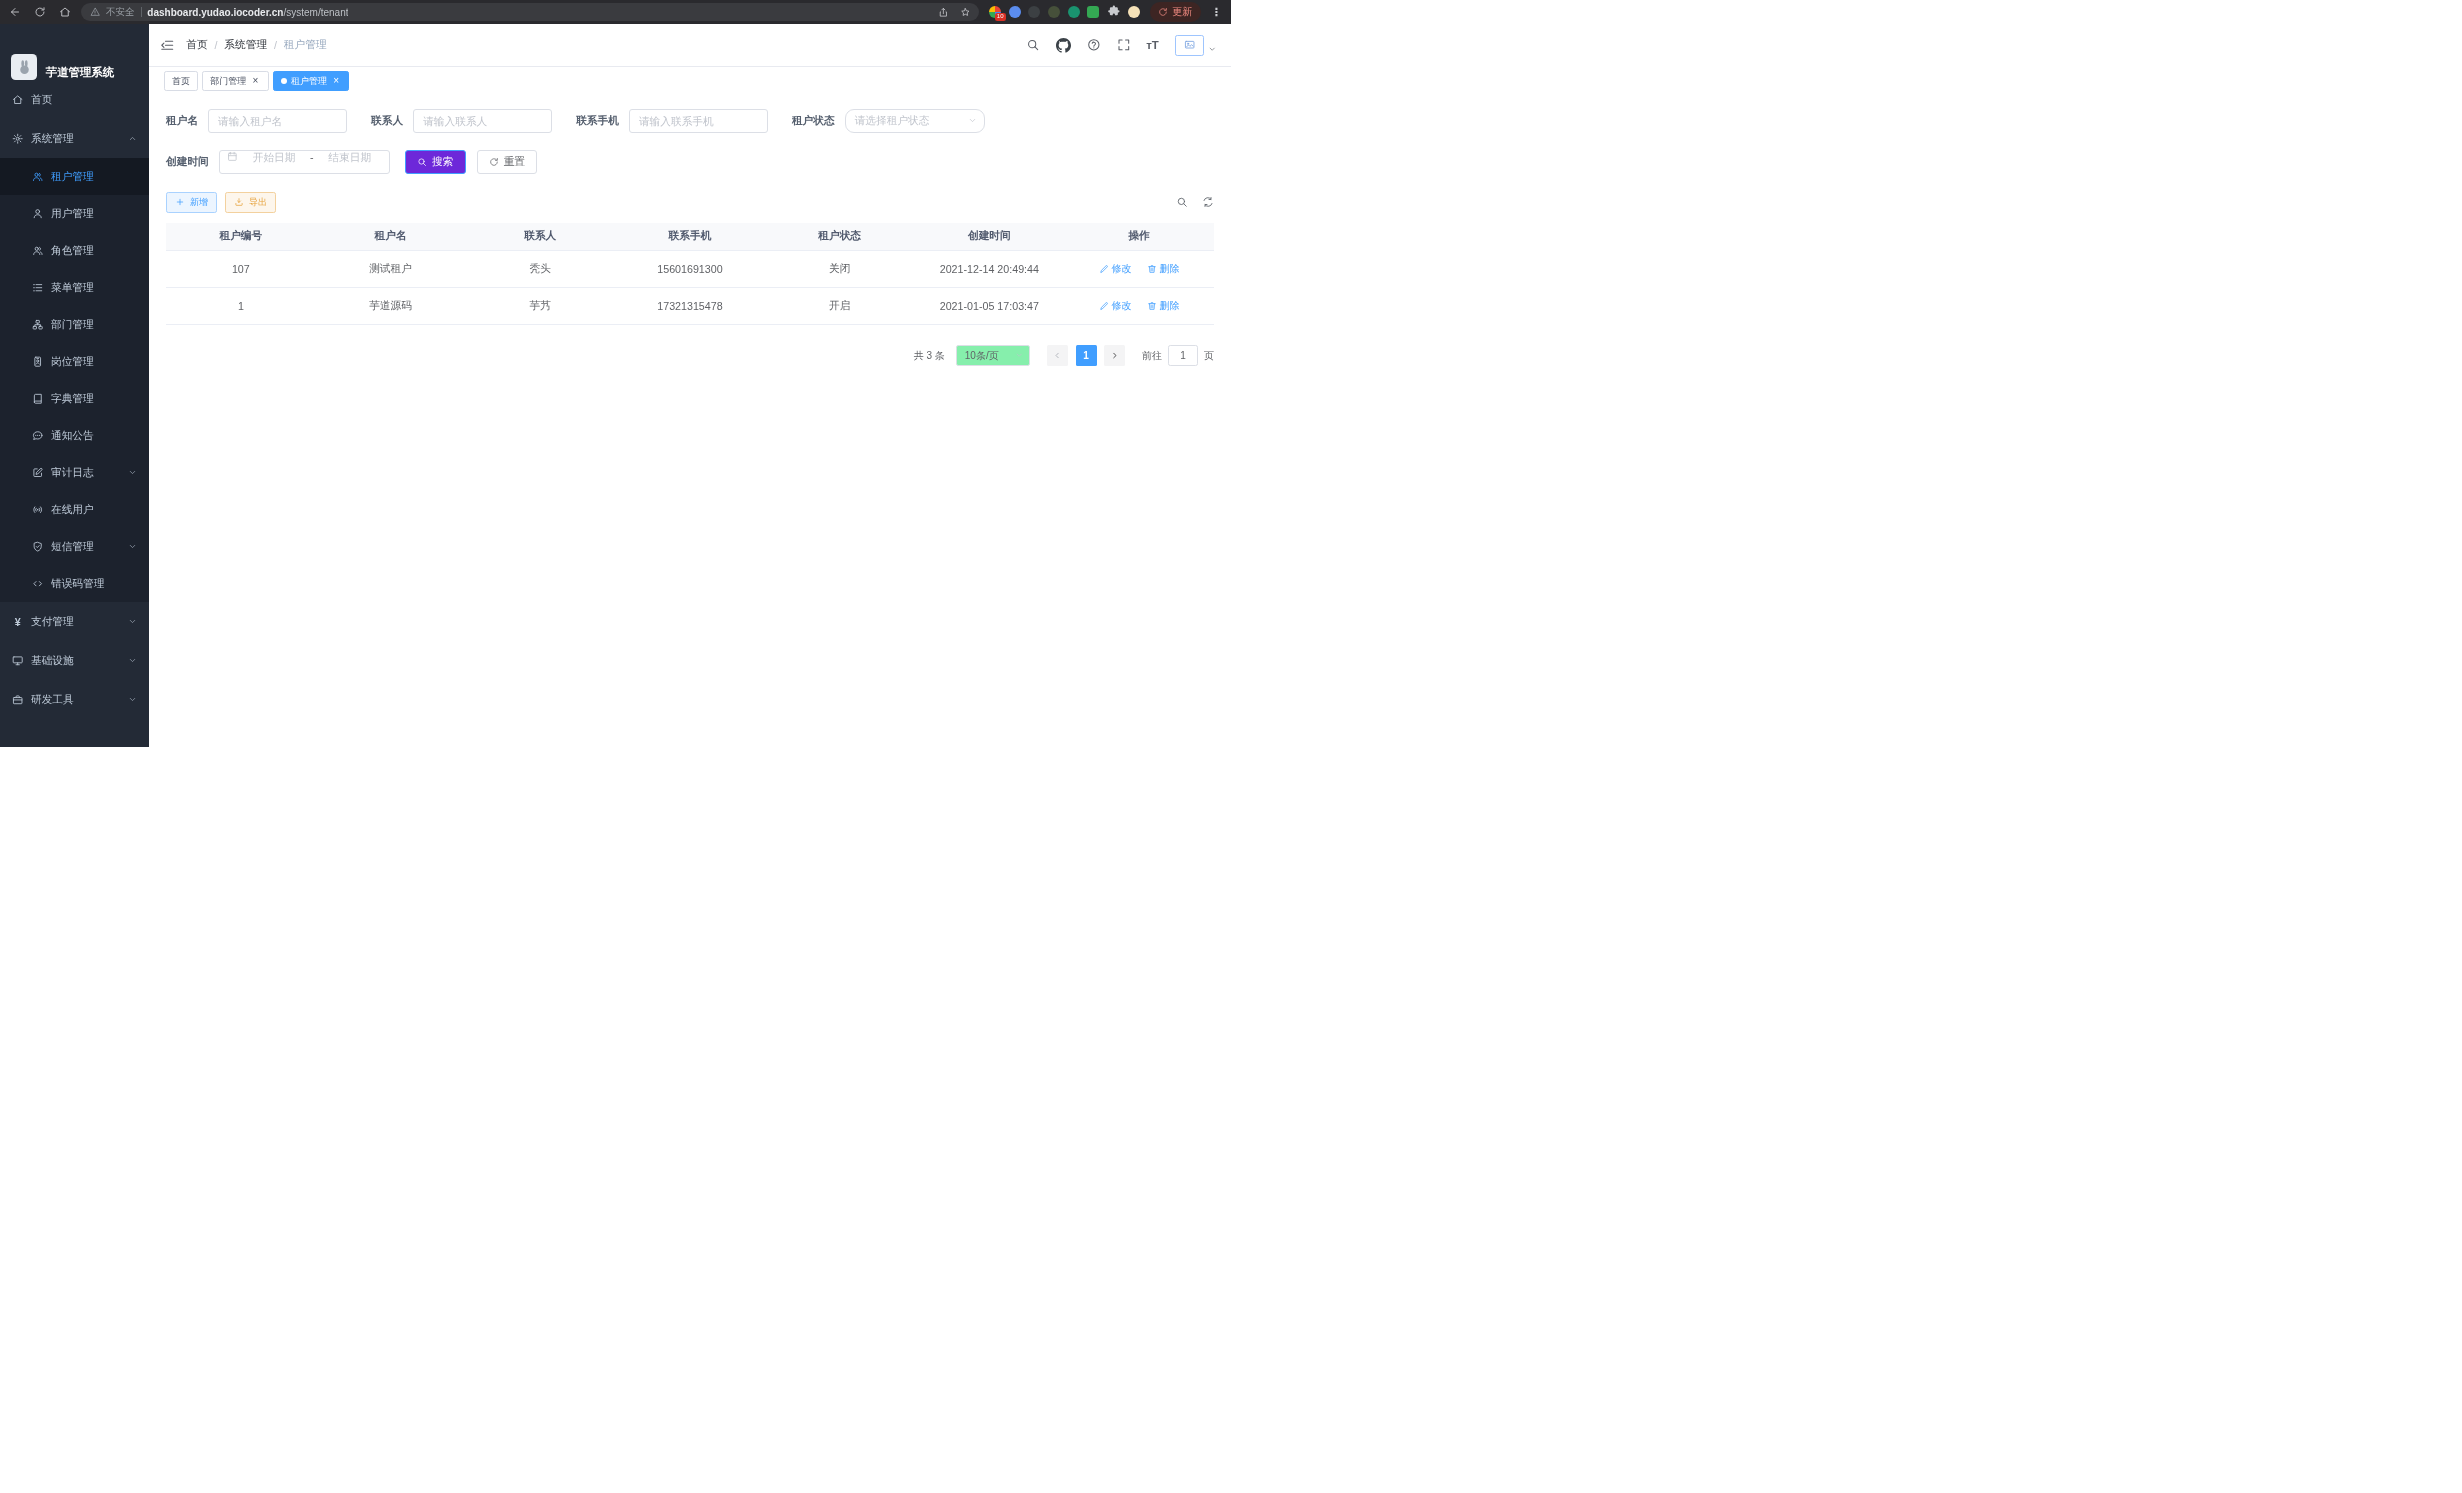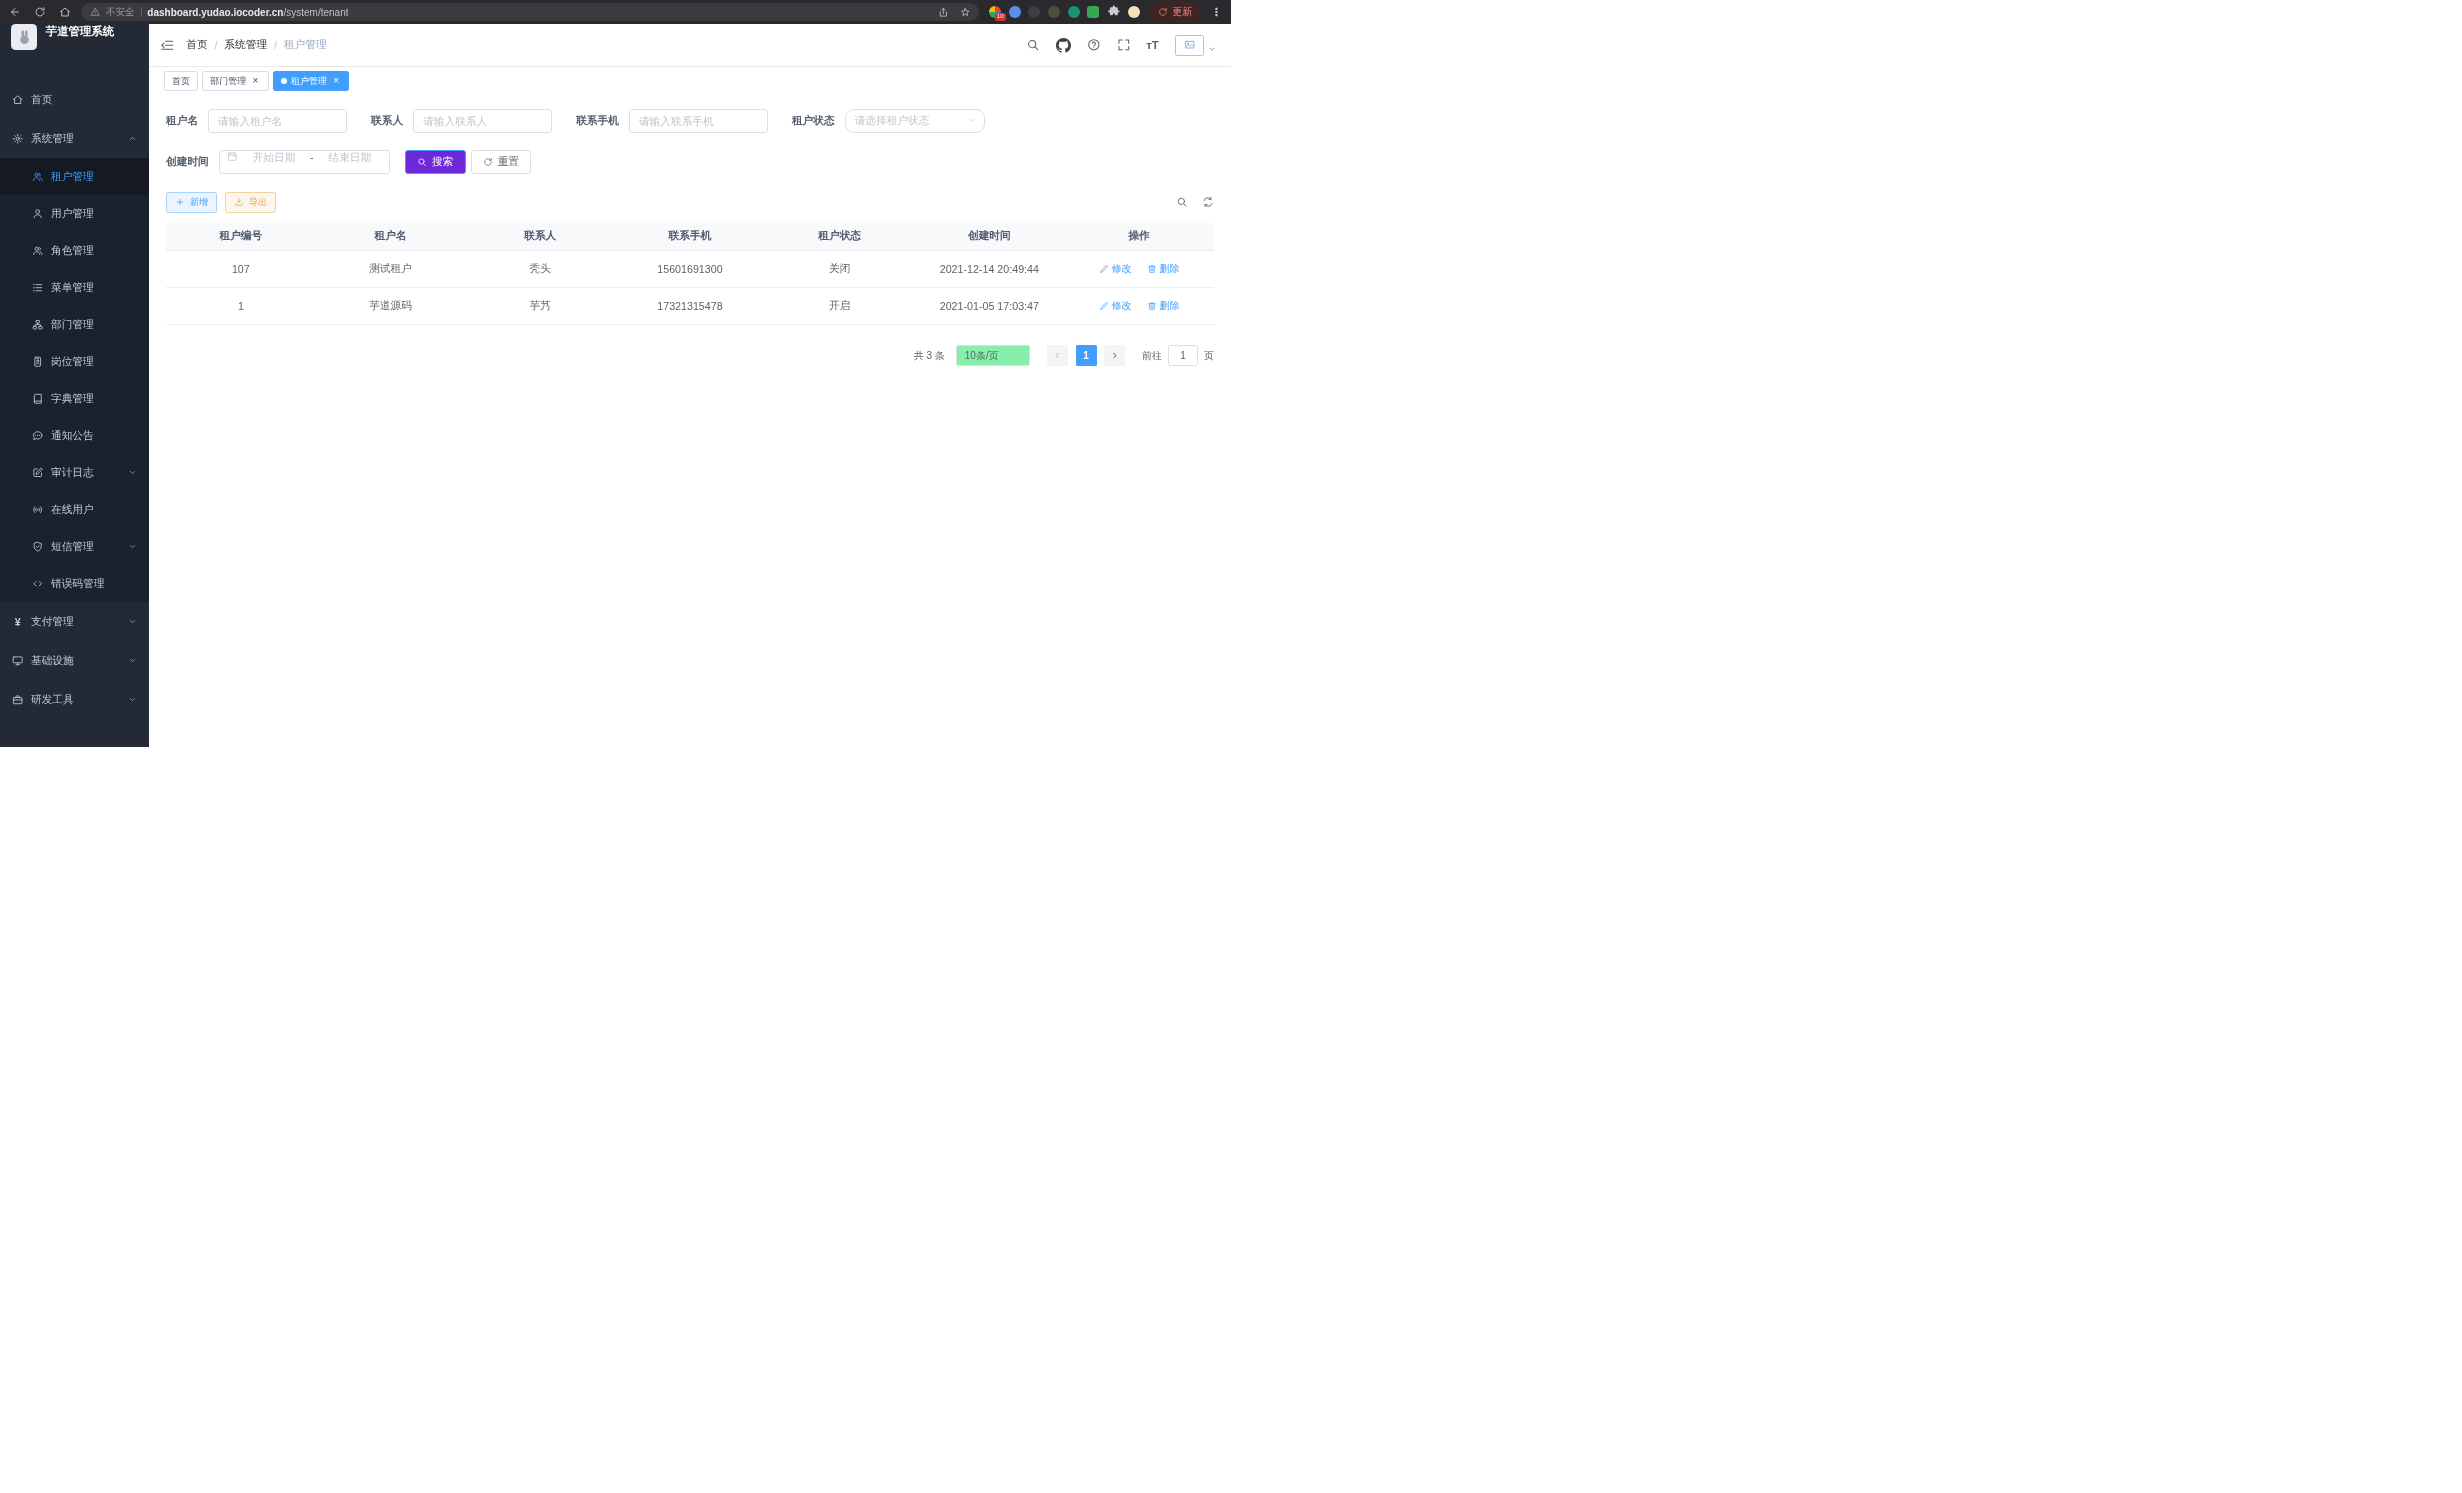--- a/index.html
+++ b/index.html
@@ -32,21 +32,21 @@
   .puzzle { width:13.7px; height:13.7px; }
   .update-pill { display:flex; align-items:center; gap:3.8px; background:#3d2523; border-radius:10px; padding:3px 8.4px; color:#f28b82; font-size:10px; white-space:nowrap; }
   .update-pill svg { width:10px; height:10px; }
   .kebab { color:#c9cbcf; font-size:11.4px; font-weight:700; letter-spacing:0; }
 
   
   .app { display:flex; height:723px; }
 
   
   .sidebar { width:149px; flex:none; background:#232a36; color:#bfcbd9; display:flex; flex-direction:column; overflow:hidden; }
-  .logo { height:56px; display:flex; align-items:flex-start; gap:8.4px; padding:0 11.4px; flex:none; }
+  .logo { height:56px; display:flex; align-items:flex-end; gap:8.4px; padding:0 11.4px; flex:none; }
   .logo-img { width:26px; height:26px; border-radius:4.6px; background:#e9edf2; display:flex; align-items:center; justify-content:center; flex:none; }
   .logo-img svg { width:17px; height:17px; }
   .logo-title { color:#fff; font-weight:700; font-size:11.4px; white-space:nowrap; }
   .nav-item { height:39px; display:flex; align-items:center; gap:7.6px; padding:0 12px; font-size:10.7px; cursor:pointer; white-space:nowrap; }
   .nav-item .mi { width:11.4px; height:11.4px; flex:none; }
   .nav-item .yen { width:11.4px; text-align:center; font-weight:700; font-size:10.7px; flex:none; }
   .nav-item .arrow { margin-left:auto; width:9px; height:9px; stroke-width:2; opacity:.75; }
   .arrow.up { transform:rotate(180deg); }
   .submenu { background:#1c222d; }
   .nav-item.sub { height:37px; padding-left:32px; }
@@ -89,21 +89,21 @@
   .sel { width:140px; height:24px; border:0.8px solid #dcdfe6; border-radius:9px; padding:0 6.9px 0 9px; display:flex; align-items:center; justify-content:space-between; cursor:pointer; background:#fff; }
   .sel .ph { color:#c0c4cc; }
   .sel svg { width:9px; height:9px; color:#c0c4cc; }
   .drange { width:171px; height:24px; border:0.8px solid #dcdfe6; border-radius:3px; display:flex; gap:4.6px; padding:0 7.6px; cursor:pointer; background:#fff; }
   .drange svg { width:10.7px; height:10.7px; color:#c0c4cc; flex:none; }
   .drange .ph { color:#c0c4cc; flex:1; text-align:center; }
   .drange .dsep { color:#606266; }
   .btn { height:24px; display:inline-flex; align-items:center; gap:4.6px; padding:0 11.4px; border:0.8px solid #dcdfe6; border-radius:3px; background:#fff; color:#606266; font-size:10.7px; font-family:inherit; cursor:pointer; }
   .btn svg { width:10px; height:10px; }
   .btn.primary { background:#6d28d9; border-color:#409eff; color:#fff; margin-left:7.6px; }
-  .btn.ghost { margin-left:5px; }
+  .btn.ghost { margin-left:11px; }
   .action-row { display:flex; align-items:center; margin-bottom:10px; }
   .btn.mini { height:21px; padding:0 8.4px; font-size:9px; border-radius:2.3px; }
   .btn.add { background:#ecf5ff; border-color:#a9d2ff; color:#409eff; }
   .btn.export { background:#fdf6ec; border-color:#f3d19e; color:#e6a23c; margin-left:7.6px; }
   .tool-icons { margin-left:auto; display:flex; align-items:center; gap:14.5px; color:#61666d; }
   .tool-icons svg { width:12px; height:12px; cursor:pointer; }
 
   table { width:100%; border-collapse:collapse; table-layout:fixed; }
   thead th { background:#f8f9fb; height:28px; font-size:10.7px; font-weight:700; color:#515a6e; border-bottom:0.8px solid #ebeef5; text-align:center; }
   tbody td { height:37px; text-align:center; font-size:10.7px; color:#606266; border-bottom:0.8px solid #ebeef5; }

